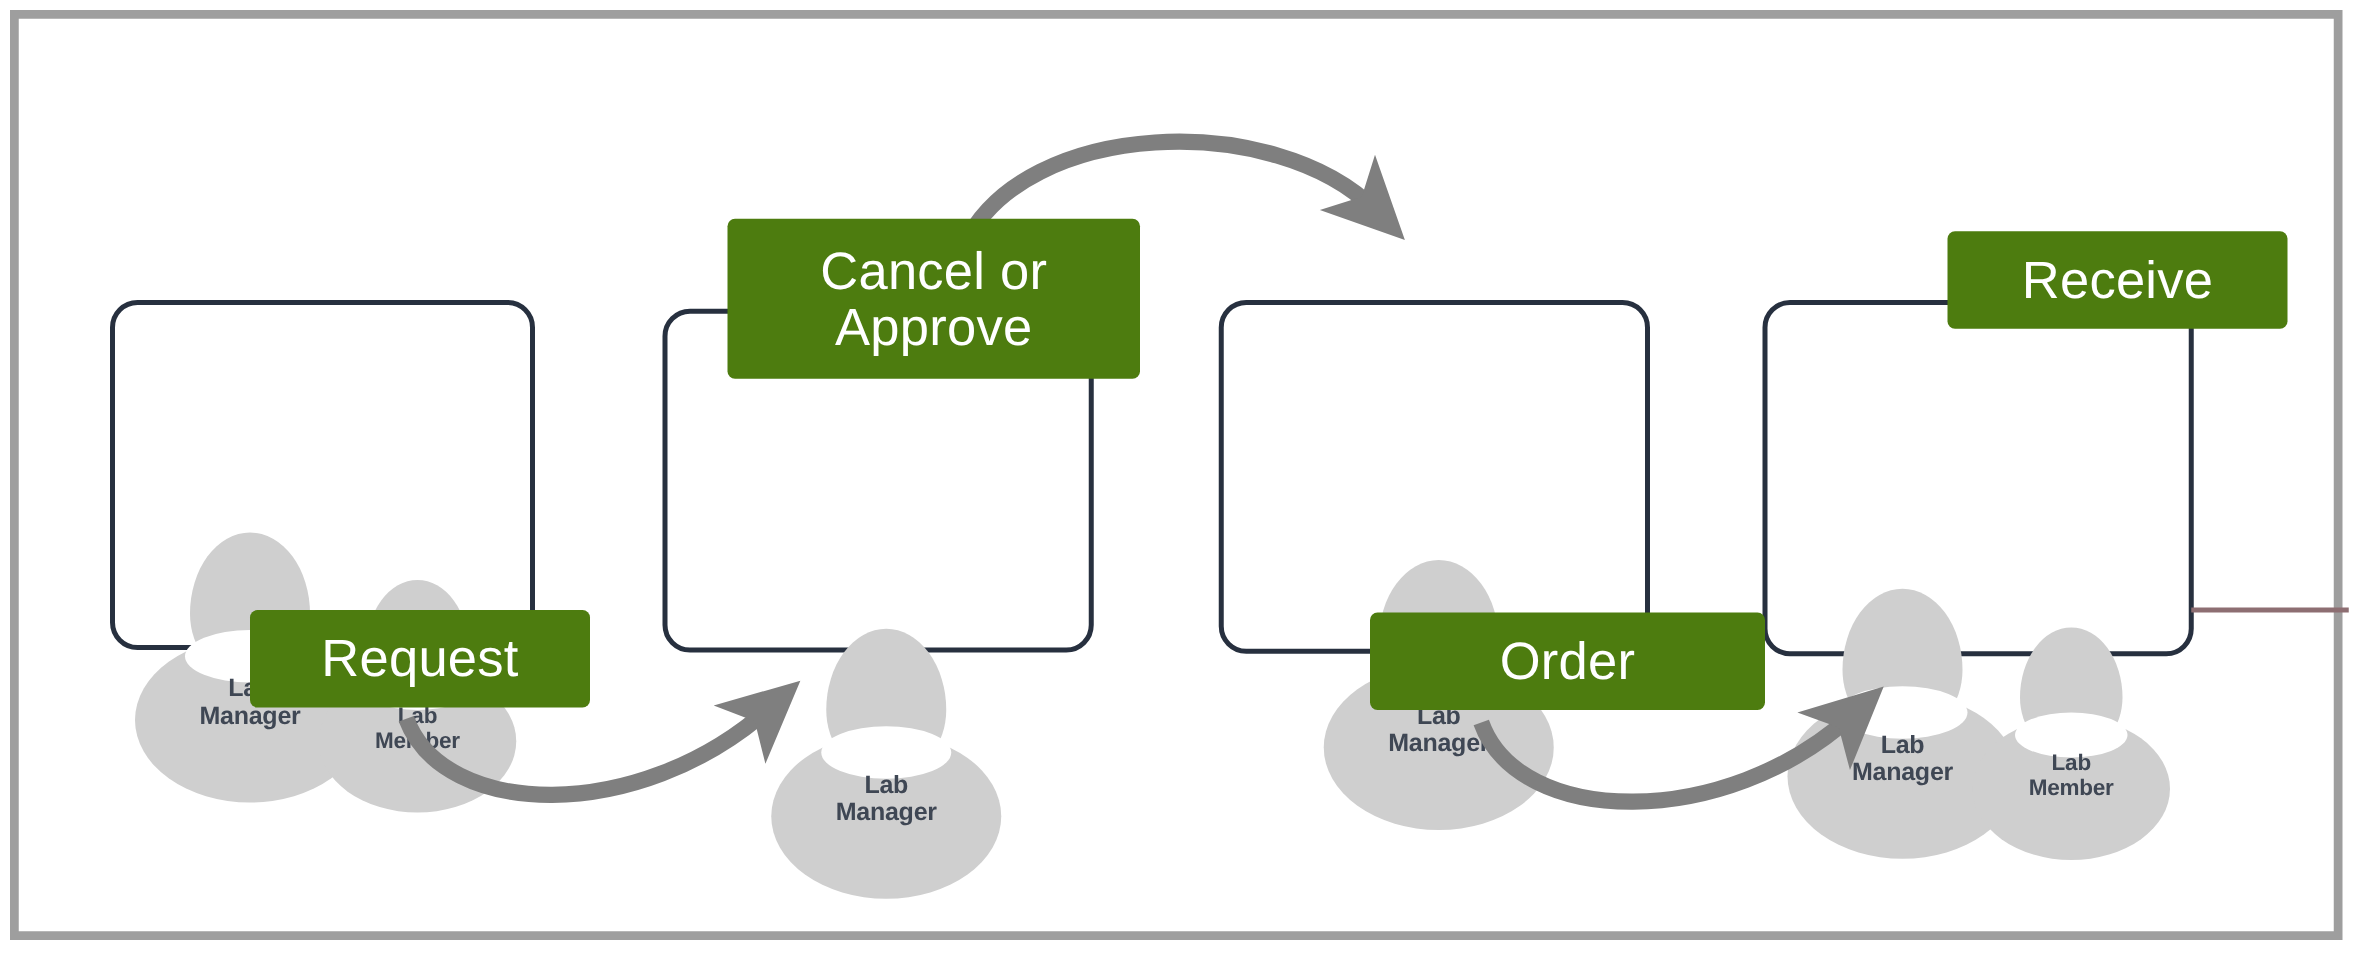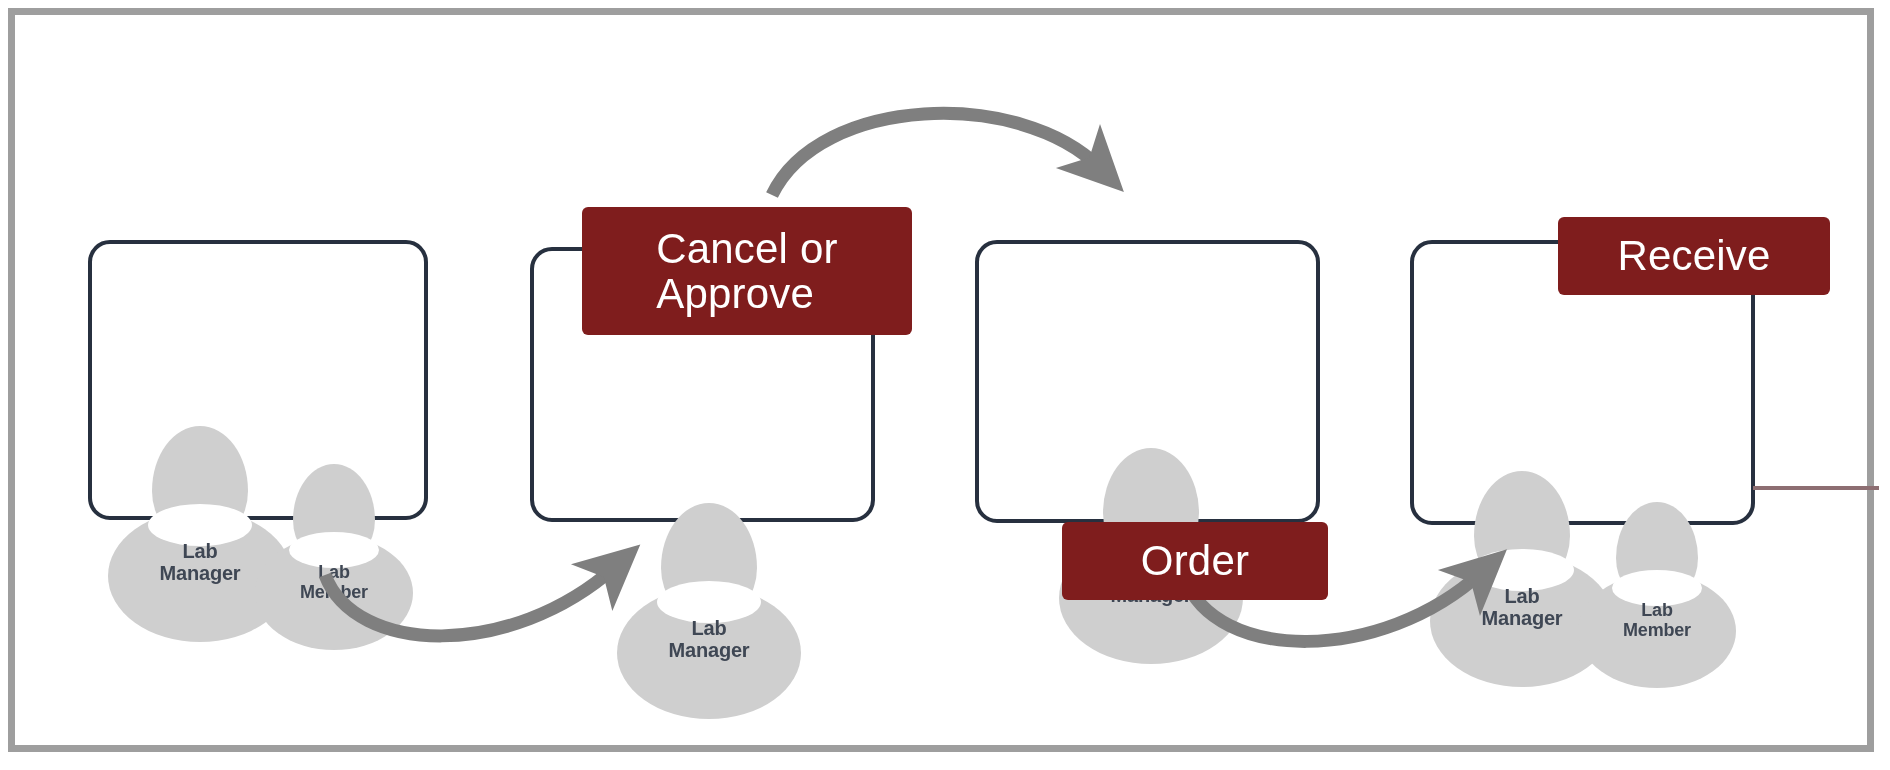--- a/index.html
+++ b/index.html
@@ -82,34 +82,33 @@
 
   .p-md .head  { width: 82px;  height: 100px; left: -41px;  top: -102px; }
   .p-md .body  { width: 158px; height: 114px; left: -79px;  top: -30px;  }
   .p-md .neck-gap { width: 90px; height: 36px; left: -45px; top: -34px; }
   .p-md .caption { width: 176px; left: -88px; top: -4px; font-size: 18px; }
 
   
   .action-label {
     position: absolute;
     box-sizing: border-box;
-    background: #7f1d1d;
+    background: #4d7c0f;
     border-radius: 6px;
     color: #ffffff;
     display: flex;
     align-items: center;
     justify-content: center;
-    text-align: left;
+    text-align: center;
     font-size: 42px;
     font-weight: 400;
     line-height: 1.08;
     white-space: pre-line;
     letter-spacing: 0.2px;
     z-index: 6;
-    margin-top: 32px;
   }
 
   
   #arrows {
     position: absolute;
     left: 0;
     top: 0;
     width: 1890px;
     height: 770px;
     pointer-events: none;
@@ -193,21 +192,22 @@
       </marker>
     </defs>
 
     <path d="M 325 575 C 355 655, 510 660, 615 567" fill="none" stroke="#7f7f7f" stroke-width="13" stroke-linecap="butt" marker-end="url(#ah)"></path>
 
     <path d="M 772 195 C 820 95, 1020 88, 1100 168" fill="none" stroke="#7f7f7f" stroke-width="13" stroke-linecap="butt" marker-end="url(#ah)"></path>
 
     <path d="M 1185 578 C 1215 662, 1380 665, 1482 572" fill="none" stroke="#7f7f7f" stroke-width="13" stroke-linecap="butt" marker-end="url(#ah)"></path>
   </svg>
 
+  <div class="action-label" style="left:200px; top:488px; width:272px; height:78px;">Request</div>
 
   <div class="action-label" style="left:582px; top:175px; width:330px; height:128px; flex-direction:column;">Cancel or
 Approve</div>
 
-  <div class="action-label" style="left:1062px; top:490px; width:266px; height:78px;">Order</div>
+  <div class="action-label" style="left:1096px; top:490px; width:316px; height:78px;">Order</div>
 
   <div class="action-label" style="left:1558px; top:185px; width:272px; height:78px;">Receive</div>
 
 </div>
 
 </body></html>

